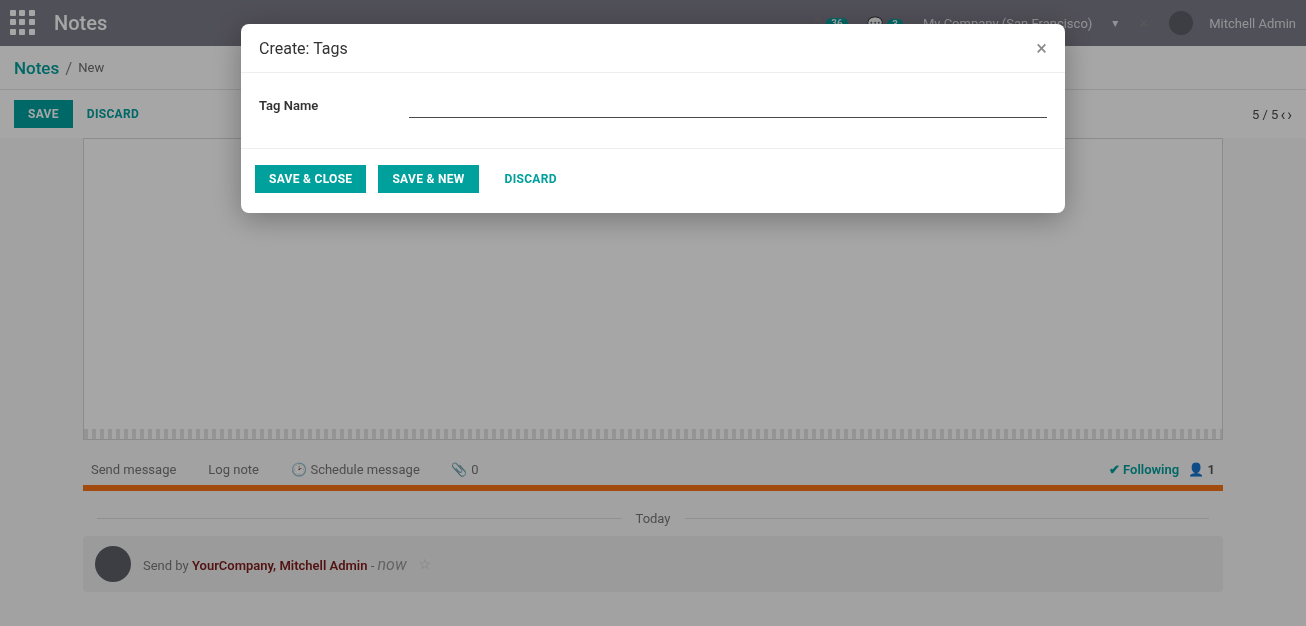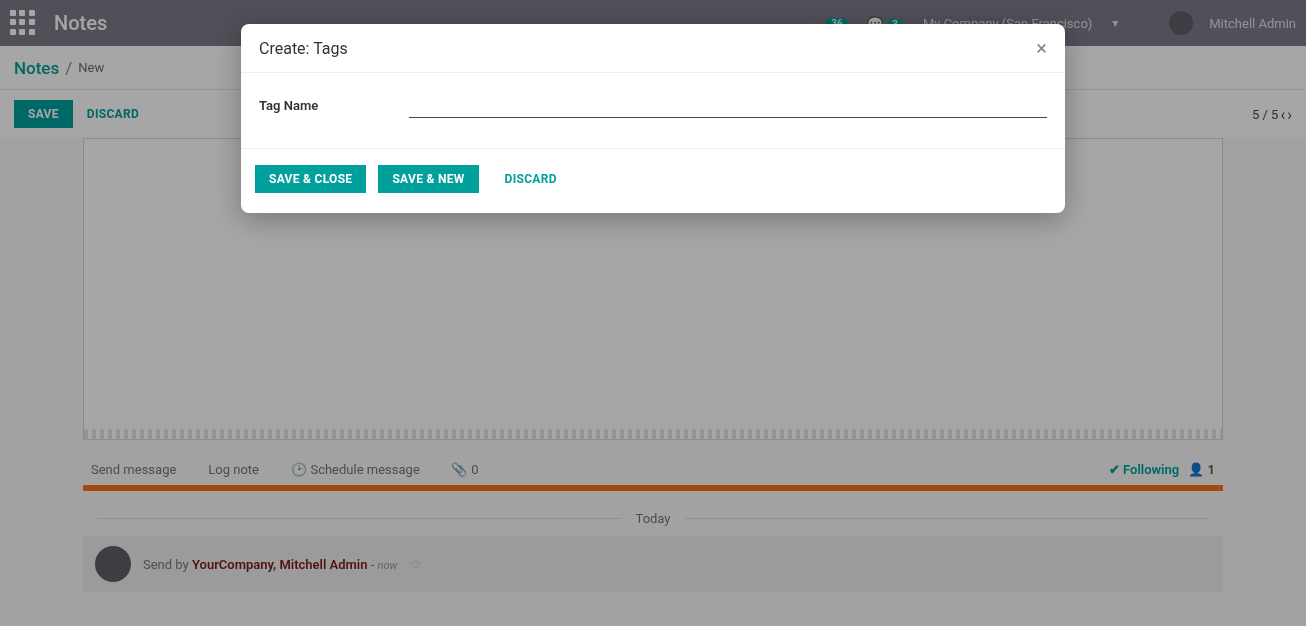--- a/index.html
+++ b/index.html
@@ -40,21 +40,21 @@
 .chatter-tabs .tab { cursor: pointer; }
 .chatter-tabs .right { margin-left: auto; display: flex; align-items: center; gap: 9px; }
 .chatter-tabs .teal { color: #00a09d; font-weight: 600; }
 .followers { color: #555; font-weight: 600; }
 .day-sep { display: flex; align-items: center; margin: 20px 0 10px; color: #777; font-size: 13px; justify-content: center; }
 .day-sep::before, .day-sep::after { content: ''; flex: 1; height: 1px; background: #ddd; margin: 0 14px; }
 .msg { background: #efefef; border-radius: 4px; padding: 10px 12px; display: flex; align-items: center; gap: 12px; }
 .msg .avatar { width: 36px; height: 36px; }
 .msg .line { font-size: 13px; color: #7a7a7a; }
 .msg .line .who { color: #7f1d1d; font-weight: 600; }
-.msg .line .when { font-style: italic; font-size: 11px; color: #999; }
+.msg .line .when { font-style: italic; font-size: 16px; color: #999; }
 .star { color: #c5c5c5; font-size: 14px; }
 
 
 .backdrop { position: fixed; inset: 0; background: rgba(0,0,0,.35); display: flex; justify-content: center; align-items: flex-start; }
 .modal { width: 824px; background: #fff; margin-top: 24px; border-radius: 8px; box-shadow: 0 6px 30px rgba(0,0,0,.3); }
 .modal-head { padding: 14px 18px; display: flex; align-items: center; font-size: 16px; color: #333; }
 .modal-head .close { margin-left: auto; font-size: 20px; color: #888; cursor: pointer; line-height: 1; }
 .modal-body { padding: 20px 18px 30px; border-top: 1px solid #eee; }
 .field-row { display: flex; align-items: center; }
 .field-label { width: 150px; font-size: 13px; color: #333; font-weight: 600; }

